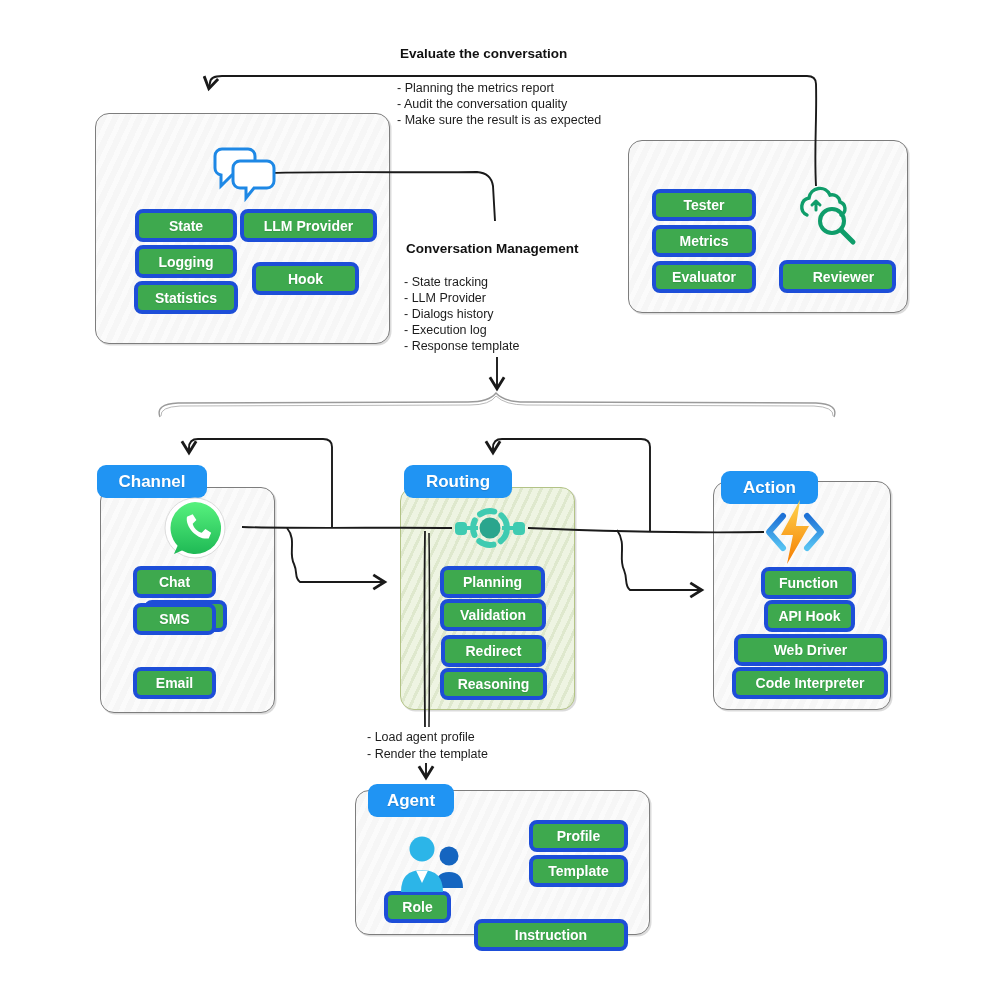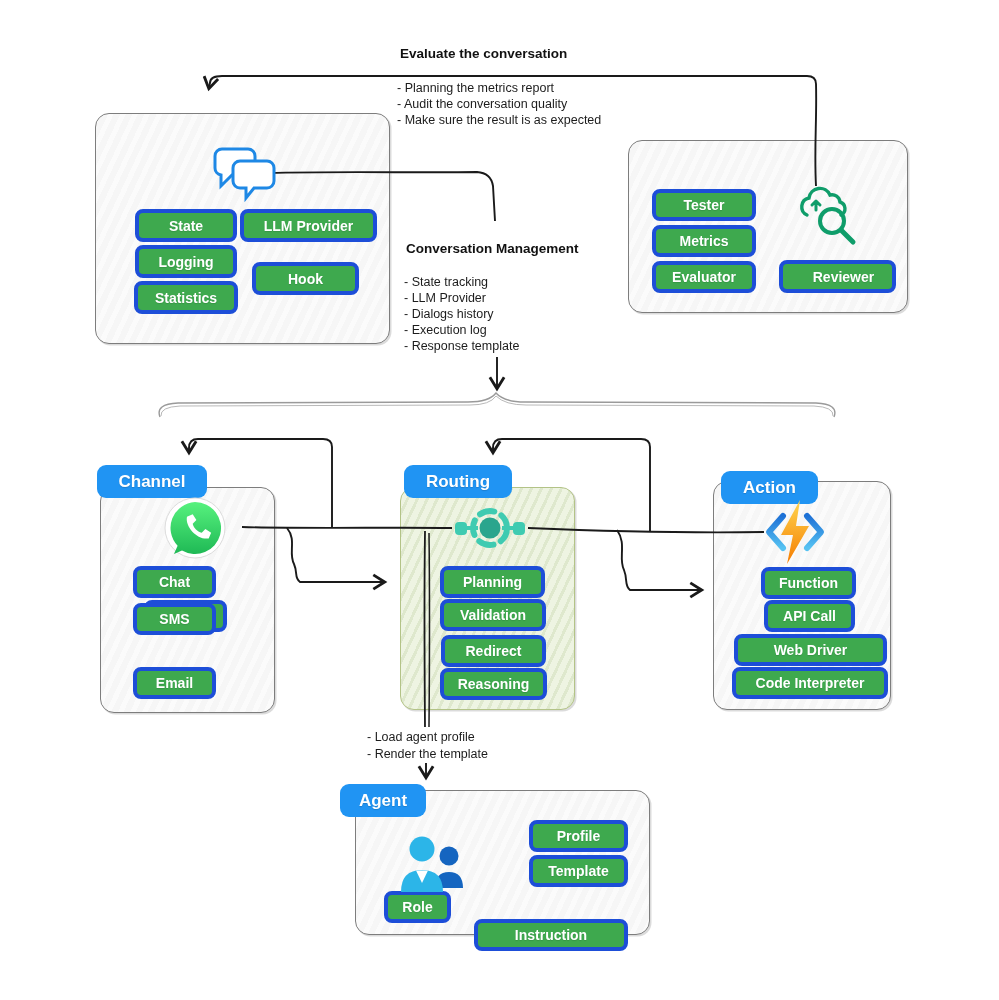--- a/index.html
+++ b/index.html
@@ -156,29 +156,29 @@
   <div class="box" style="left:713px;top:481px;width:176px;height:227px;"></div>
   <div class="hdr" style="left:721px;top:471px;min-width:73px;">Action</div>
   <div class="icon" style="left:762px;top:500px;">
     <svg width="66" height="64" viewBox="0 0 66 64">
       <path d="M21 16 L7 32 L21 48" fill="none" stroke="url(#brGrad)" stroke-width="6" stroke-linecap="round" stroke-linejoin="round"></path>
       <path d="M45 16 L59 32 L45 48" fill="none" stroke="url(#brGrad)" stroke-width="6" stroke-linecap="round" stroke-linejoin="round"></path>
       <polygon points="38,0 19,35 31,35 25,64 47,26 34,26" fill="url(#boltGrad)"></polygon>
     </svg>
   </div>
   <div class="pill" style="left:761px;top:567px;width:87px;height:24px;">Function</div>
-  <div class="pill" style="left:764px;top:600px;width:83px;height:24px;">API Call</div>
+  <div class="pill" style="left:764px;top:600px;width:83px;height:24px;">API Hook</div>
   <div class="pill" style="left:734px;top:634px;width:145px;height:24px;">Web Driver</div>
   <div class="pill" style="left:732px;top:667px;width:148px;height:24px;">Code Interpreter</div>
 
   <div class="note-item" style="left:367px;top:729px;">- Load agent profile</div>
   <div class="note-item" style="left:367px;top:746px;">- Render the template</div>
 
   <div class="box" style="left:355px;top:790px;width:293px;height:143px;"></div>
-  <div class="hdr" style="left:340px;top:784px;min-width:62px;">Agent</div>
+  <div class="hdr" style="left:368px;top:784px;min-width:62px;">Agent</div>
   <div class="icon" style="left:393px;top:834px;">
     <svg width="80" height="62" viewBox="0 0 80 62">
       <circle cx="56" cy="22" r="9.5" fill="#1565c0"></circle>
       <path d="M42 54 q0 -16 14 -16 q14 0 14 16 z" fill="#1565c0"></path>
       <circle cx="29" cy="15" r="12.5" fill="#2cb5e8"></circle>
       <path d="M8 58 q0 -22 21 -22 q21 0 21 22 z" fill="#2cb5e8"></path>
       <polygon points="23,36.5 29,49 35,36.5" fill="#ffffff"></polygon>
     </svg>
   </div>
   <div class="pill" style="left:529px;top:820px;width:91px;height:24px;">Profile</div>

